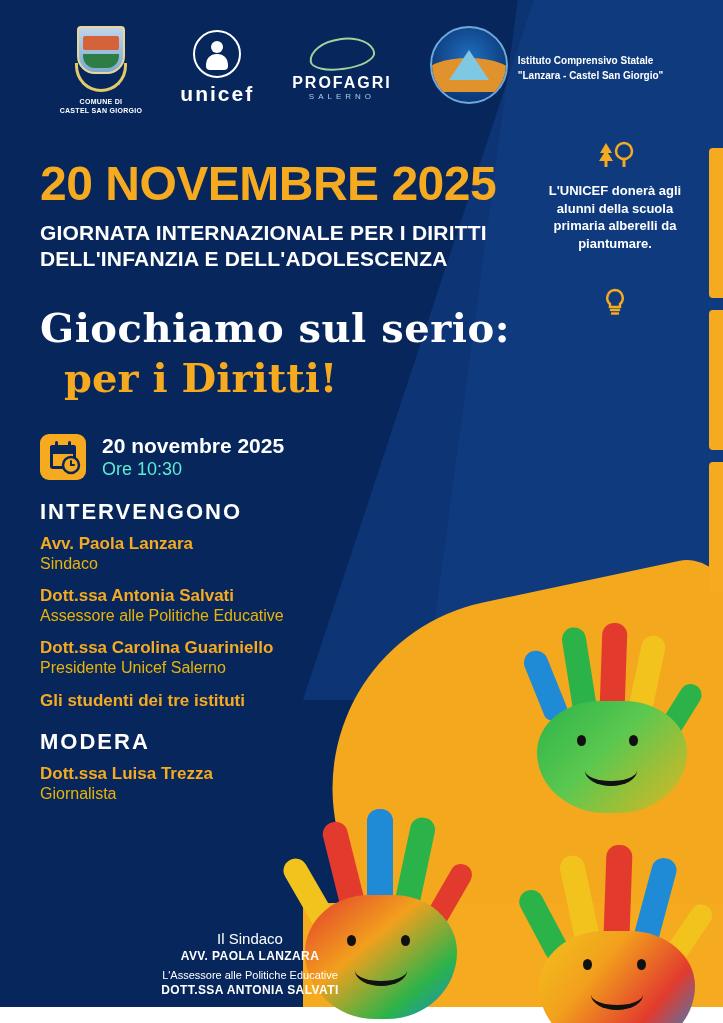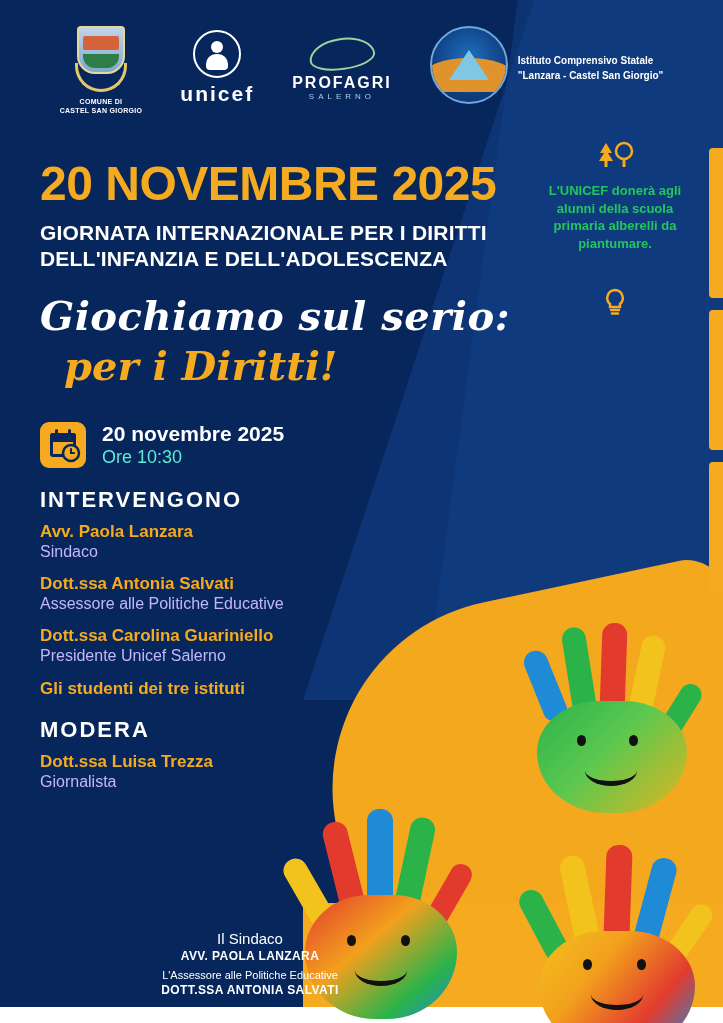--- a/index.html
+++ b/index.html
@@ -252,24 +252,23 @@
   }
   .subtitle {
     font-size: 21px;
     font-weight: bold;
     color: #ffffff;
     line-height: 1.25;
     letter-spacing: .2px;
   }
   .script {
     font-family: "DejaVu Serif", serif;
-    font-style: italic;
     font-weight: bold;
     line-height: 1.05;
-    margin-top: 22px;
+    margin-top: 34px;
   }
   .script .l1 {
     font-size: 40px;
     color: #ffffff;
     letter-spacing: .5px;
   }
   .script .l2 {
     font-size: 40px;
     color: #f5aa1f;
     padding-left: 24px;
@@ -316,21 +315,21 @@
   }
   .person { margin-bottom: 10px; }
   .person .nm {
     font-size: 17px;
     font-weight: bold;
     color: #f5aa1f;
     line-height: 1.25;
   }
   .person .role {
     font-size: 16px;
-    color: #c4b5fd;
+    color: #eab308;
     line-height: 1.3;
   }
   .students {
     font-size: 17px;
     font-weight: bold;
     color: #f5aa1f;
     margin: 12px 0 4px;
   }
 
   
@@ -360,21 +359,21 @@
   .note { margin-bottom: 34px; }
   .note .note-icon {
     display: block;
     margin: 0 auto 8px;
     color: #f5aa1f;
   }
   .note p {
     margin: 0;
     font-size: 13px;
     font-weight: bold;
-    color: #22c55e;
+    color: #ffffff;
     line-height: 1.35;
   }
 
   
   .hands {
     position: absolute;
     right: 0;
     bottom: 0;
     width: 420px;
     height: 430px;

